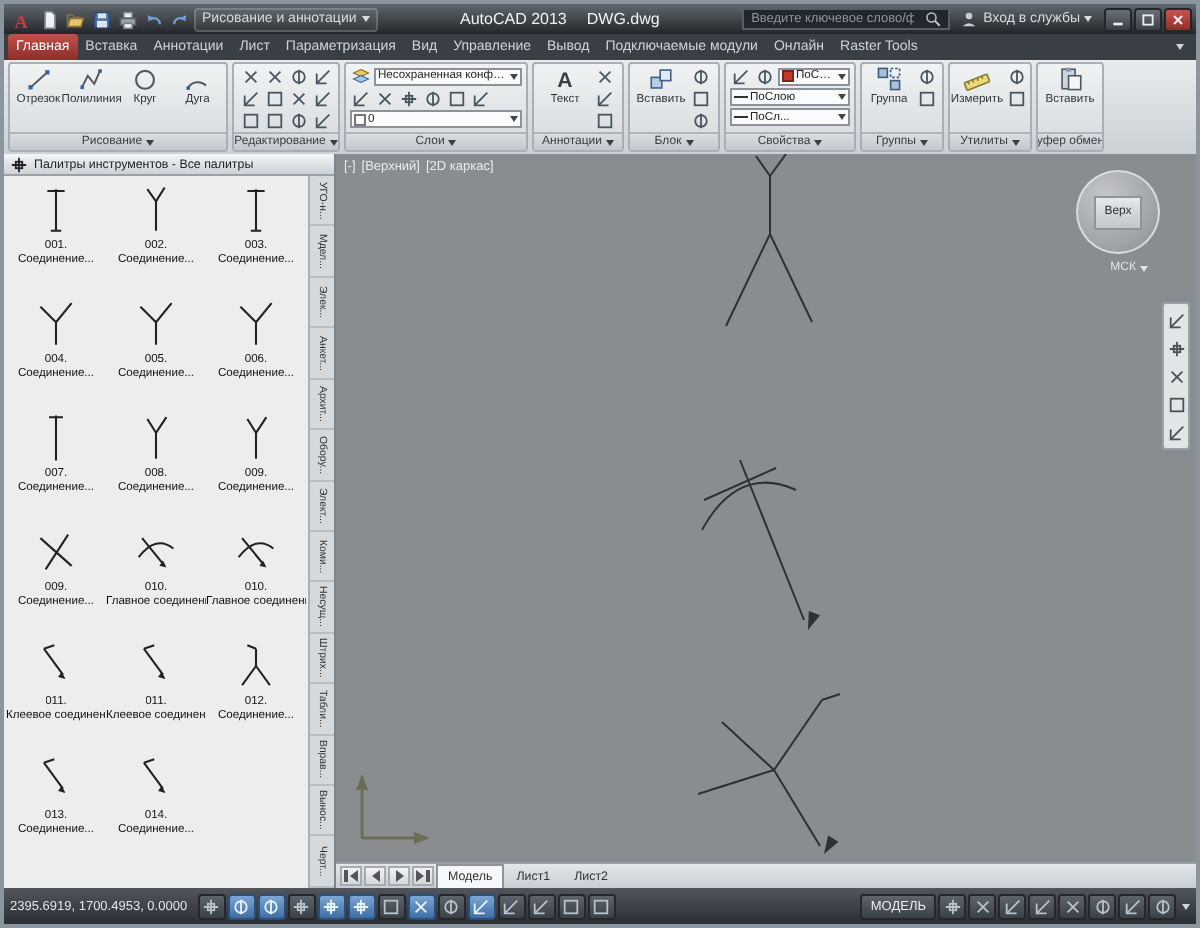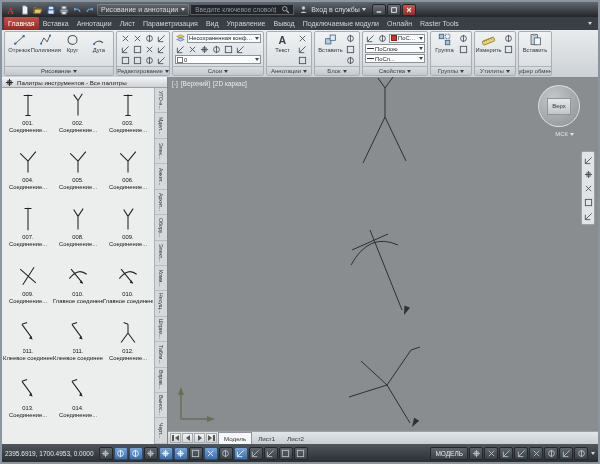--- a/index.html
+++ b/index.html
@@ -141,20 +141,23 @@
           <svg viewBox="0 0 12 12">
             <path d="M2.5 8.5A3.5 3.5 0 0 1 8 5.5" fill="none" stroke="#6fa0d8" stroke-width="1.3"></path>
             <path d="M9.8 3l-.5 3.8L5.7 5z" fill="#6fa0d8"></path>
           </svg>
         </span>
       </div>
     <div class="workspace">
       <span>Рисование и аннотации</span>
         <span class="caret"></span>
     </div>
+    <div class="title-center">
+      <span>AutoCAD 2013</span><span class="doc">DWG.dwg</span>
+    </div>
     <div class="searchbox">
       <input placeholder="Введите ключевое слово/фразу" style="">
       <span class="sic">
           <svg viewBox="0 0 12 12">
             <circle cx="5" cy="5" r="3" fill="none" stroke="#b9c2ca"></circle>
             <path d="M7.4 7.4L10.5 10.5" stroke="#b9c2ca" stroke-width="1.4"></path>
           </svg>
         </span>
     </div>
     <div class="signin">

